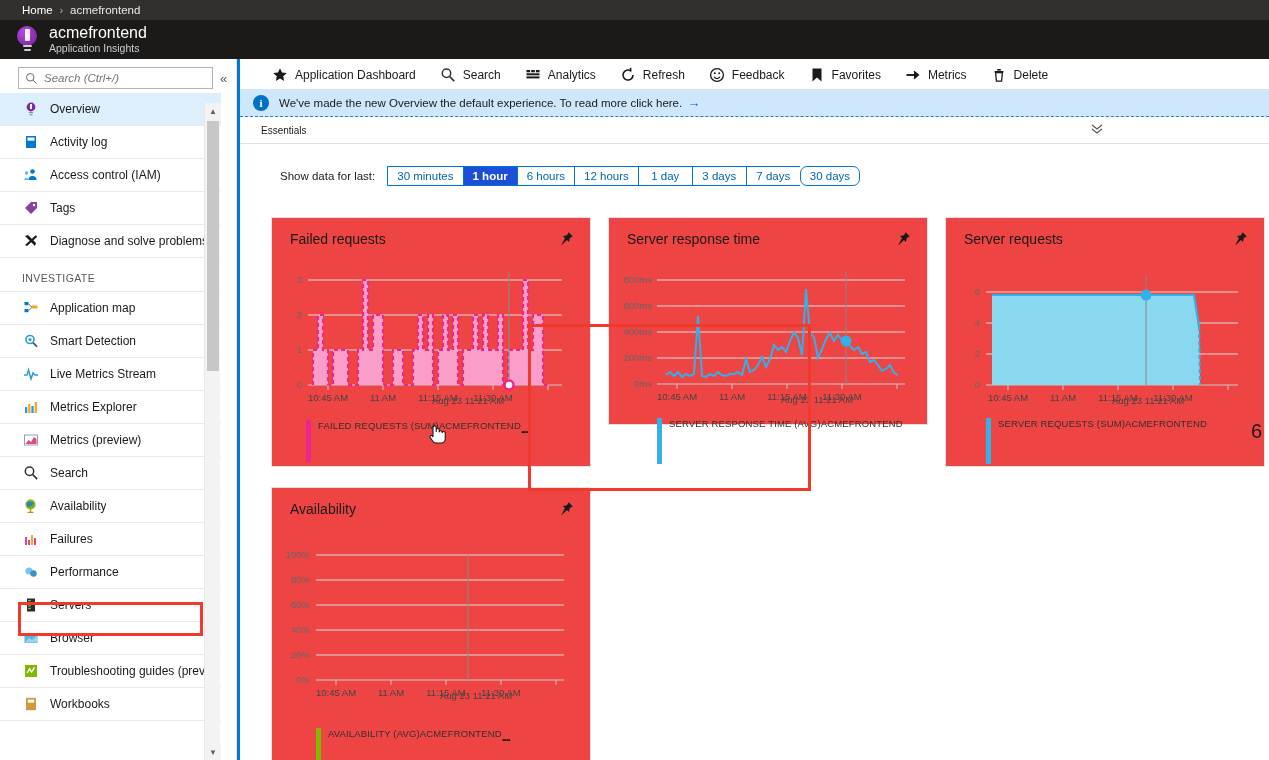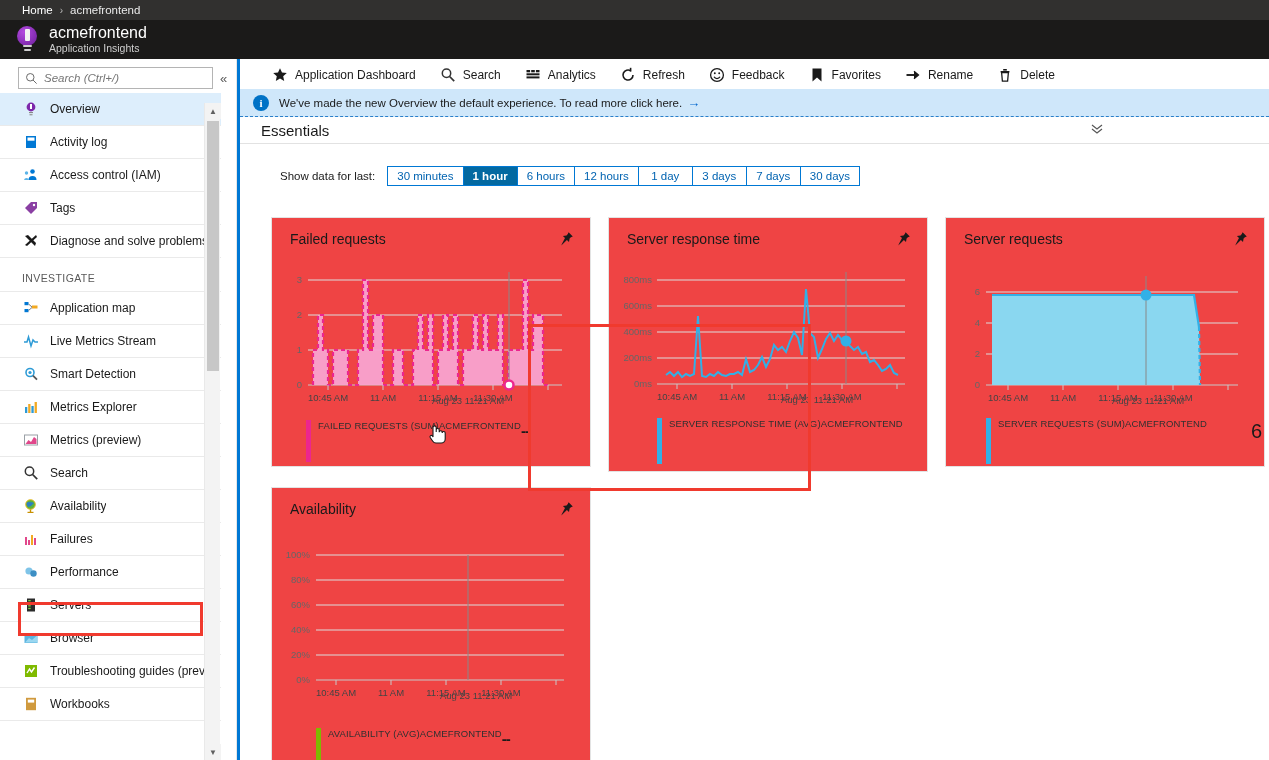--- a/index.html
+++ b/index.html
@@ -139,39 +139,39 @@
     color: #fff; font-size: 11px; font-weight: bold; display: flex;
     align-items: center; justify-content: center; margin-right: 10px; flex: none;
     font-family: "Liberation Serif", serif;
   }
   .info-arrow { color: #0066cc; margin-left: 5px; font-size: 13px; }
 
   .essentials {
     position: absolute; left: 3px; top: 58px; width: 1029px; height: 27px;
     display: flex; align-items: center; justify-content: space-between;
     padding: 0 165px 0 21px; border-bottom: 1px solid #e2e2e2;
-    font-size: 15px; color: #1a1a1a; cursor: pointer;
+    font-size: 10px; color: #1a1a1a; cursor: pointer;
   }
   .ess-chev { color: #555; font-size: 12px; }
 
   .timerow {
     position: absolute; left: 3px; top: 105px; width: 1029px; height: 24px;
     display: flex; align-items: center; padding-left: 40px; font-size: 11.5px;
   }
   .time-label { color: #1a1a1a; margin-right: 12px; }
   .time-btns { display: flex; }
   .time-btn {
     height: 20px; min-width: 54px; padding: 0 9px;
     border: 1px solid #0078d4; border-right: none;
     display: flex; align-items: center; justify-content: center;
     font-size: 11.5px; color: #0063b1; background: #fff; cursor: pointer;
     white-space: nowrap;
   }
-  .time-btn:last-child { border-right: 1px solid #0078d4; }
-  .time-btn.active { background: #0369a1; color: #ffffff; font-weight: bold; border-color: #0078d4; }
+  .time-btn:last-child { border-right: 1px solid #0078d4; border-radius: 7px; }
+  .time-btn.active { background: #1d4ed8; color: #ffffff; font-weight: bold; border-color: #0078d4; }
 
   
   .card {
     position: absolute; background: #ef4444; border: 1px solid #e3e3e3;
   }
   .card-title {
     position: absolute; left: 18px; top: 13px; font-size: 14px; color: #1a1a1a;
   }
   .pin {
     position: absolute; right: 15px; top: 12px; width: 18px; height: 18px;
@@ -299,34 +299,34 @@
                 <rect x="9" y="5.5" width="5.5" height="3" fill="#f2a922"></rect>
                 <line x1="5.5" y1="4" x2="9" y2="7" stroke="#777" stroke-width="1"></line>
                 <line x1="5.5" y1="10.5" x2="9" y2="7.5" stroke="#777" stroke-width="1"></line>
               </svg>
             </span>
             <span class="nav-label">Application map</span>
           </div>
           <div class="nav-item">
             <span class="nav-icon">
               <svg width="16" height="16" viewBox="0 0 16 16">
-                <polyline points="1,9 4,9 5.5,4 8,13 10,7 12,9 15,9" fill="none" stroke="#2e9bd6" stroke-width="1.5"></polyline>
-              </svg>
-            </span>
-            <span class="nav-label">Live Metrics Stream</span>
-          </div>
-          <div class="nav-item">
-            <span class="nav-icon">
-              <svg width="16" height="16" viewBox="0 0 16 16">
                 <circle cx="7" cy="6.5" r="4" fill="none" stroke="#2e9bd6" stroke-width="1.6"></circle>
                 <circle cx="7" cy="6.5" r="1.6" fill="#2e9bd6"></circle>
                 <line x1="10" y1="9.6" x2="14" y2="13.6" stroke="#555" stroke-width="1.8"></line>
               </svg>
             </span>
             <span class="nav-label">Smart Detection</span>
+          </div>
+          <div class="nav-item">
+            <span class="nav-icon">
+              <svg width="16" height="16" viewBox="0 0 16 16">
+                <polyline points="1,9 4,9 5.5,4 8,13 10,7 12,9 15,9" fill="none" stroke="#2e9bd6" stroke-width="1.5"></polyline>
+              </svg>
+            </span>
+            <span class="nav-label">Live Metrics Stream</span>
           </div>
           <div class="nav-item">
             <span class="nav-icon">
               <svg width="16" height="16" viewBox="0 0 16 16">
                 <rect x="2" y="8" width="2.3" height="6" fill="#2e9bd6"></rect>
                 <rect x="5.2" y="5" width="2.3" height="9" fill="#f2a922"></rect>
                 <rect x="8.4" y="7" width="2.3" height="7" fill="#2e9bd6"></rect>
                 <rect x="11.6" y="3" width="2.3" height="11" fill="#f2a922"></rect>
               </svg>
             </span>
@@ -495,21 +495,21 @@
           </span>
           <span>Favorites</span>
         </div>
         <div class="tb-btn">
           <span class="tb-icon">
             <svg width="16" height="16" viewBox="0 0 16 16">
               <line x1="1.5" y1="8" x2="12.5" y2="8" stroke="#1a1a1a" stroke-width="1.9"></line>
               <polyline points="9,4.2 13.5,8 9,11.8" fill="#1a1a1a" stroke="#1a1a1a" stroke-width="1.3"></polyline>
             </svg>
           </span>
-          <span>Rename</span>
+          <span>Metrics</span>
         </div>
         <div class="tb-btn">
           <span class="tb-icon">
             <svg width="16" height="16" viewBox="0 0 16 16">
               <rect x="3.6" y="4" width="8.8" height="1.5" fill="#1a1a1a"></rect>
               <path d="M4.6,5.5 L11.4,5.5 L10.6,14.2 L5.4,14.2 Z" fill="none" stroke="#1a1a1a" stroke-width="1.3"></path>
               <rect x="6.2" y="2" width="3.6" height="1.6" fill="#1a1a1a"></rect>
             </svg>
           </span>
           <span>Delete</span>
@@ -610,21 +610,21 @@
       <div class="cursor-hand" style="left:155px; top:204px;">
         <svg width="20" height="24" viewBox="0 0 20 24">
           <path d="M6,15 L6,5.5 a1.6,1.6 0 0 1 3.2,0 L9.2,10 L9.2,8 a1.5,1.5 0 0 1 3,0 L12.2,10.2
                    a1.5,1.5 0 0 1 3,0 L15.2,11 a1.5,1.5 0 0 1 3,0 L18.2,17 a4,4 0 0 1 -4,4 L9,21
                    a4,4 0 0 1 -3.2,-1.8 L3.2,15.5 a1.4,1.4 0 0 1 2.2,-1.7 Z" fill="#ffffff" stroke="#1a1a1a" stroke-width="1.1"></path>
         </svg>
       </div>
     </div>
     <div class="card-highlight" style="left:291px; top:265px; width:283px; height:167px;"></div>
 
-    <div class="card" style="left:371px; top:158px; width:320px; height:255px;text-align:right;">
+    <div class="card" style="left:371px; top:158px; width:320px; height:208px;text-align:right;">
       <div class="card-title">Server response time</div>
       <div class="pin">
         <svg width="16" height="16" viewBox="0 0 16 16">
           <path d="M10.6 1.2 L14.8 5.4 L12.9 6.2 L11.6 7.5 L11.0 11.1 L8.9 9.0 L4.3 13.6 L3.3 14.6 L4.0 12.8 L7.0 7.1 L4.9 5.0 L8.5 4.4 L9.8 3.1 Z" fill="#1a1a1a"></path>
         </svg>
       </div>
       <div class="chart-area">
         <svg width="320" height="150" viewBox="0 0 320 150">
           <line class="grid-line" x1="48" y1="18" x2="296" y2="18"></line>
           <line class="grid-line" x1="48" y1="44" x2="296" y2="44"></line>

